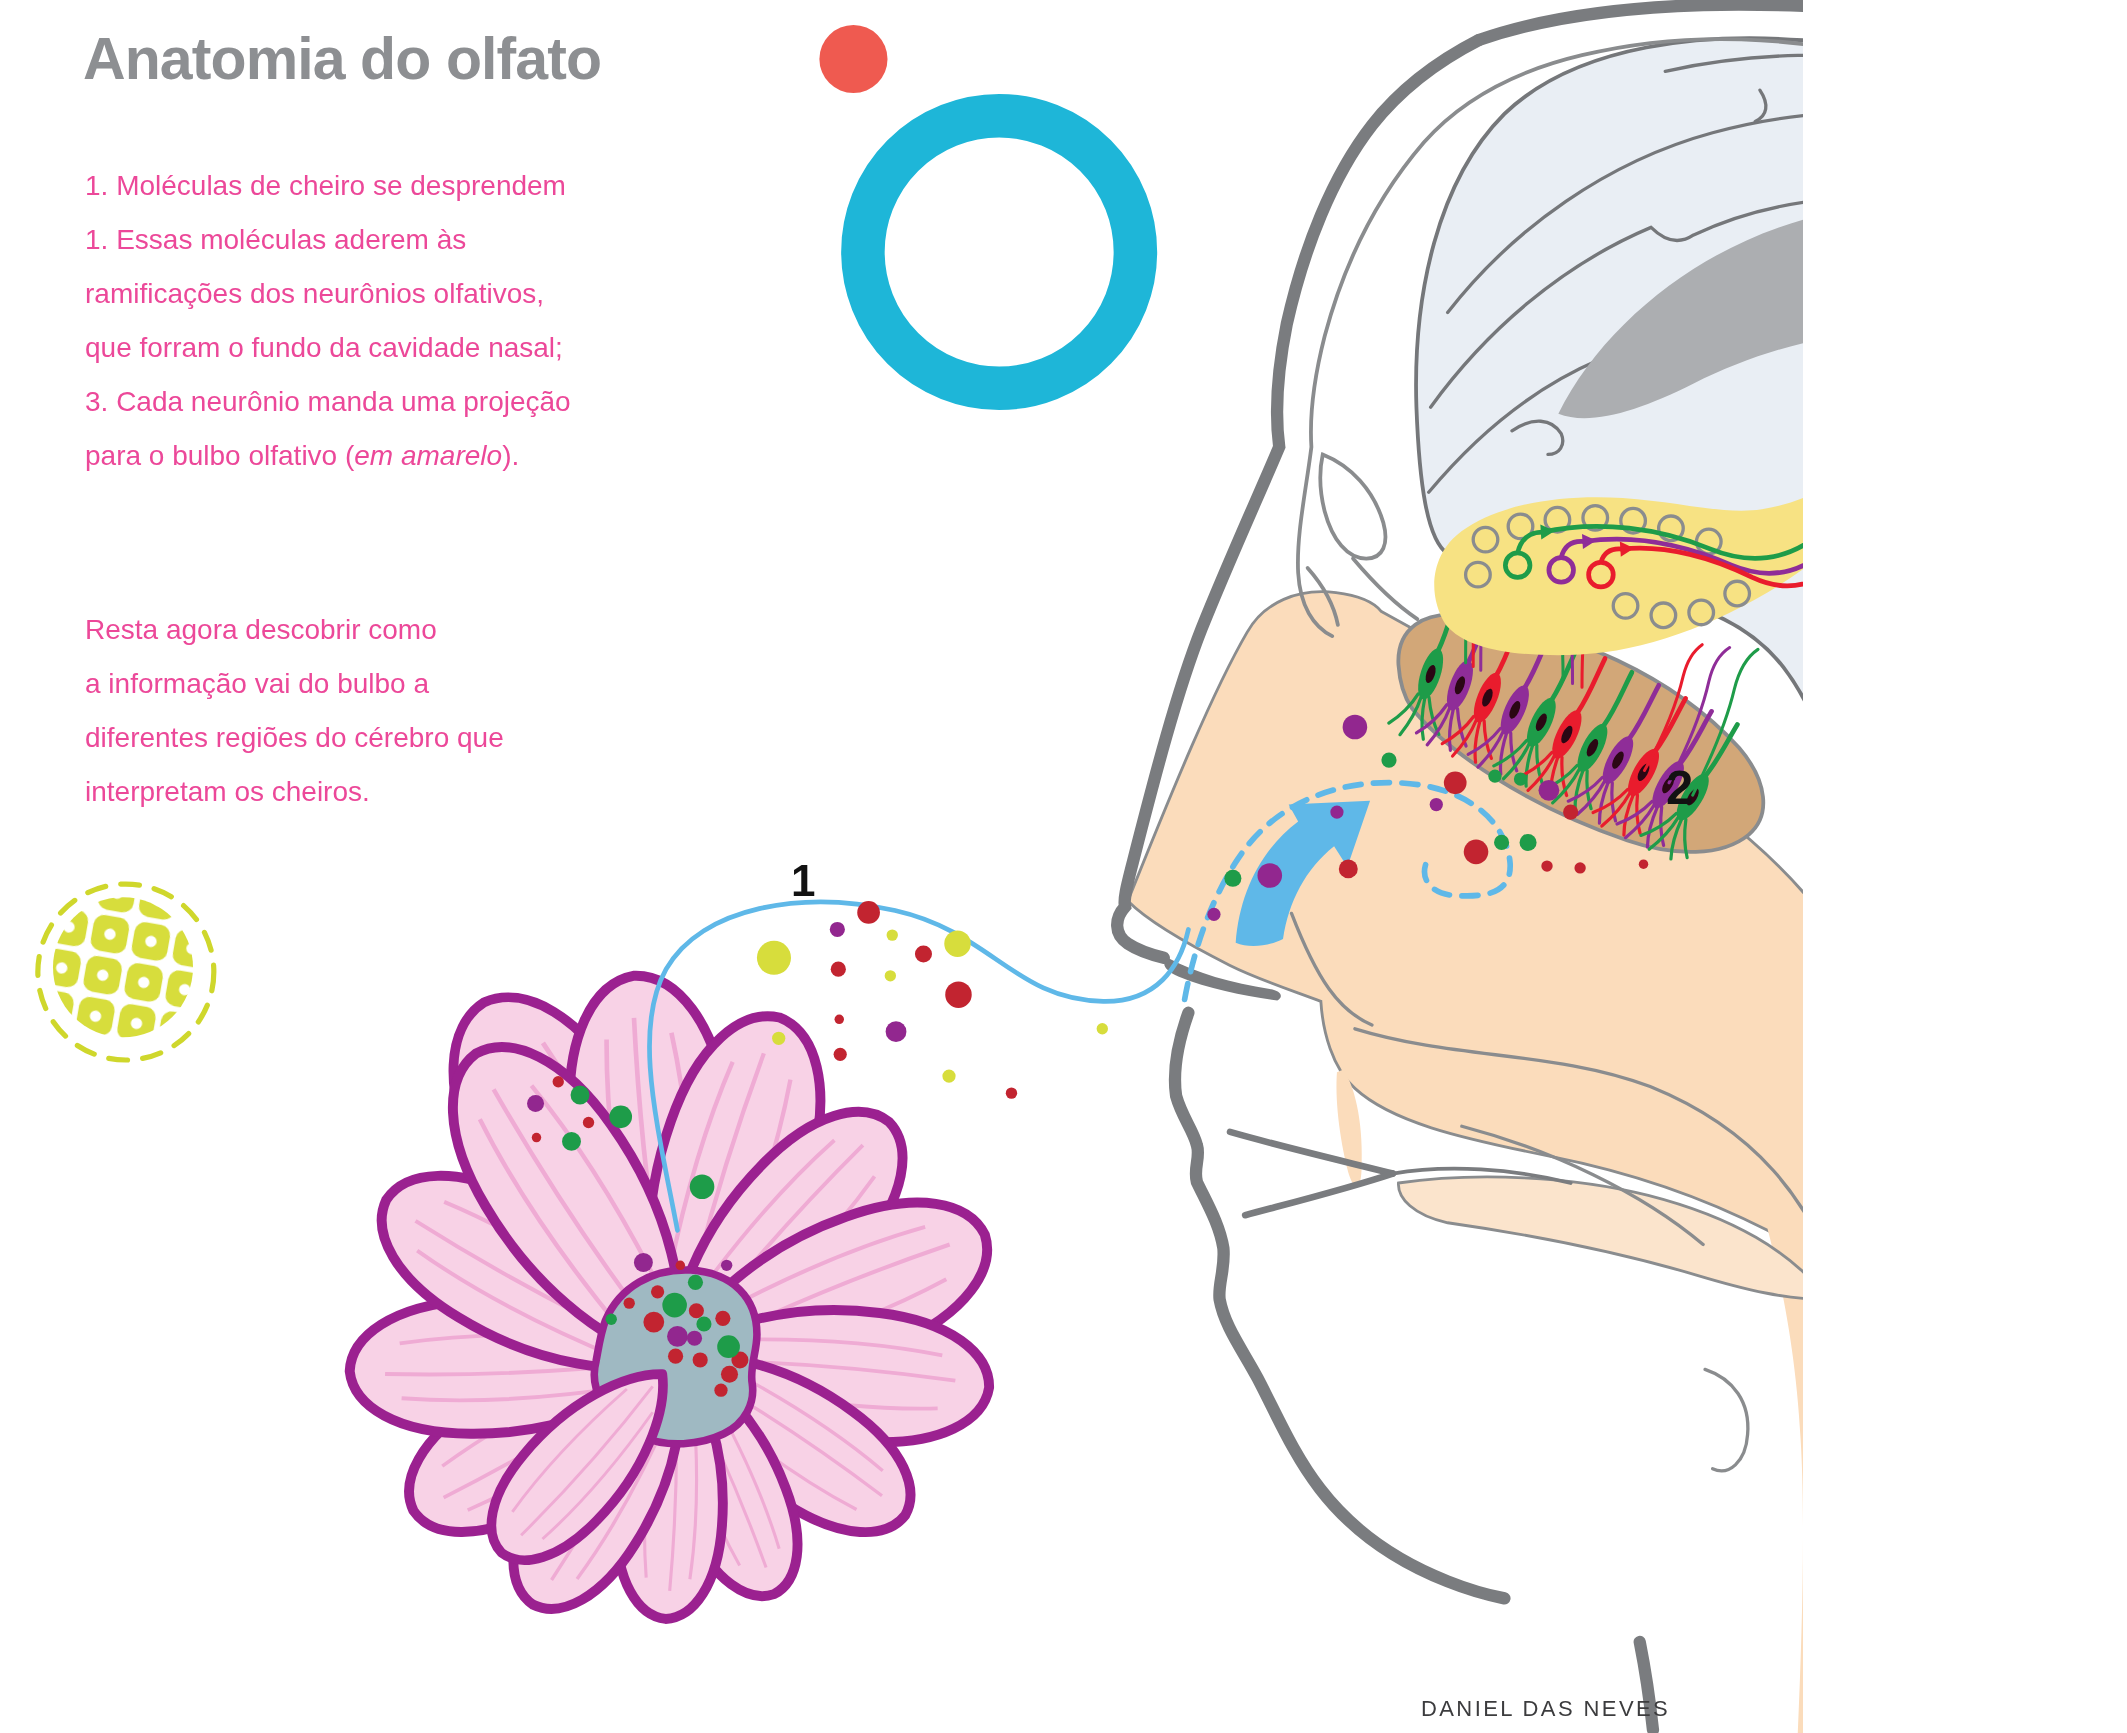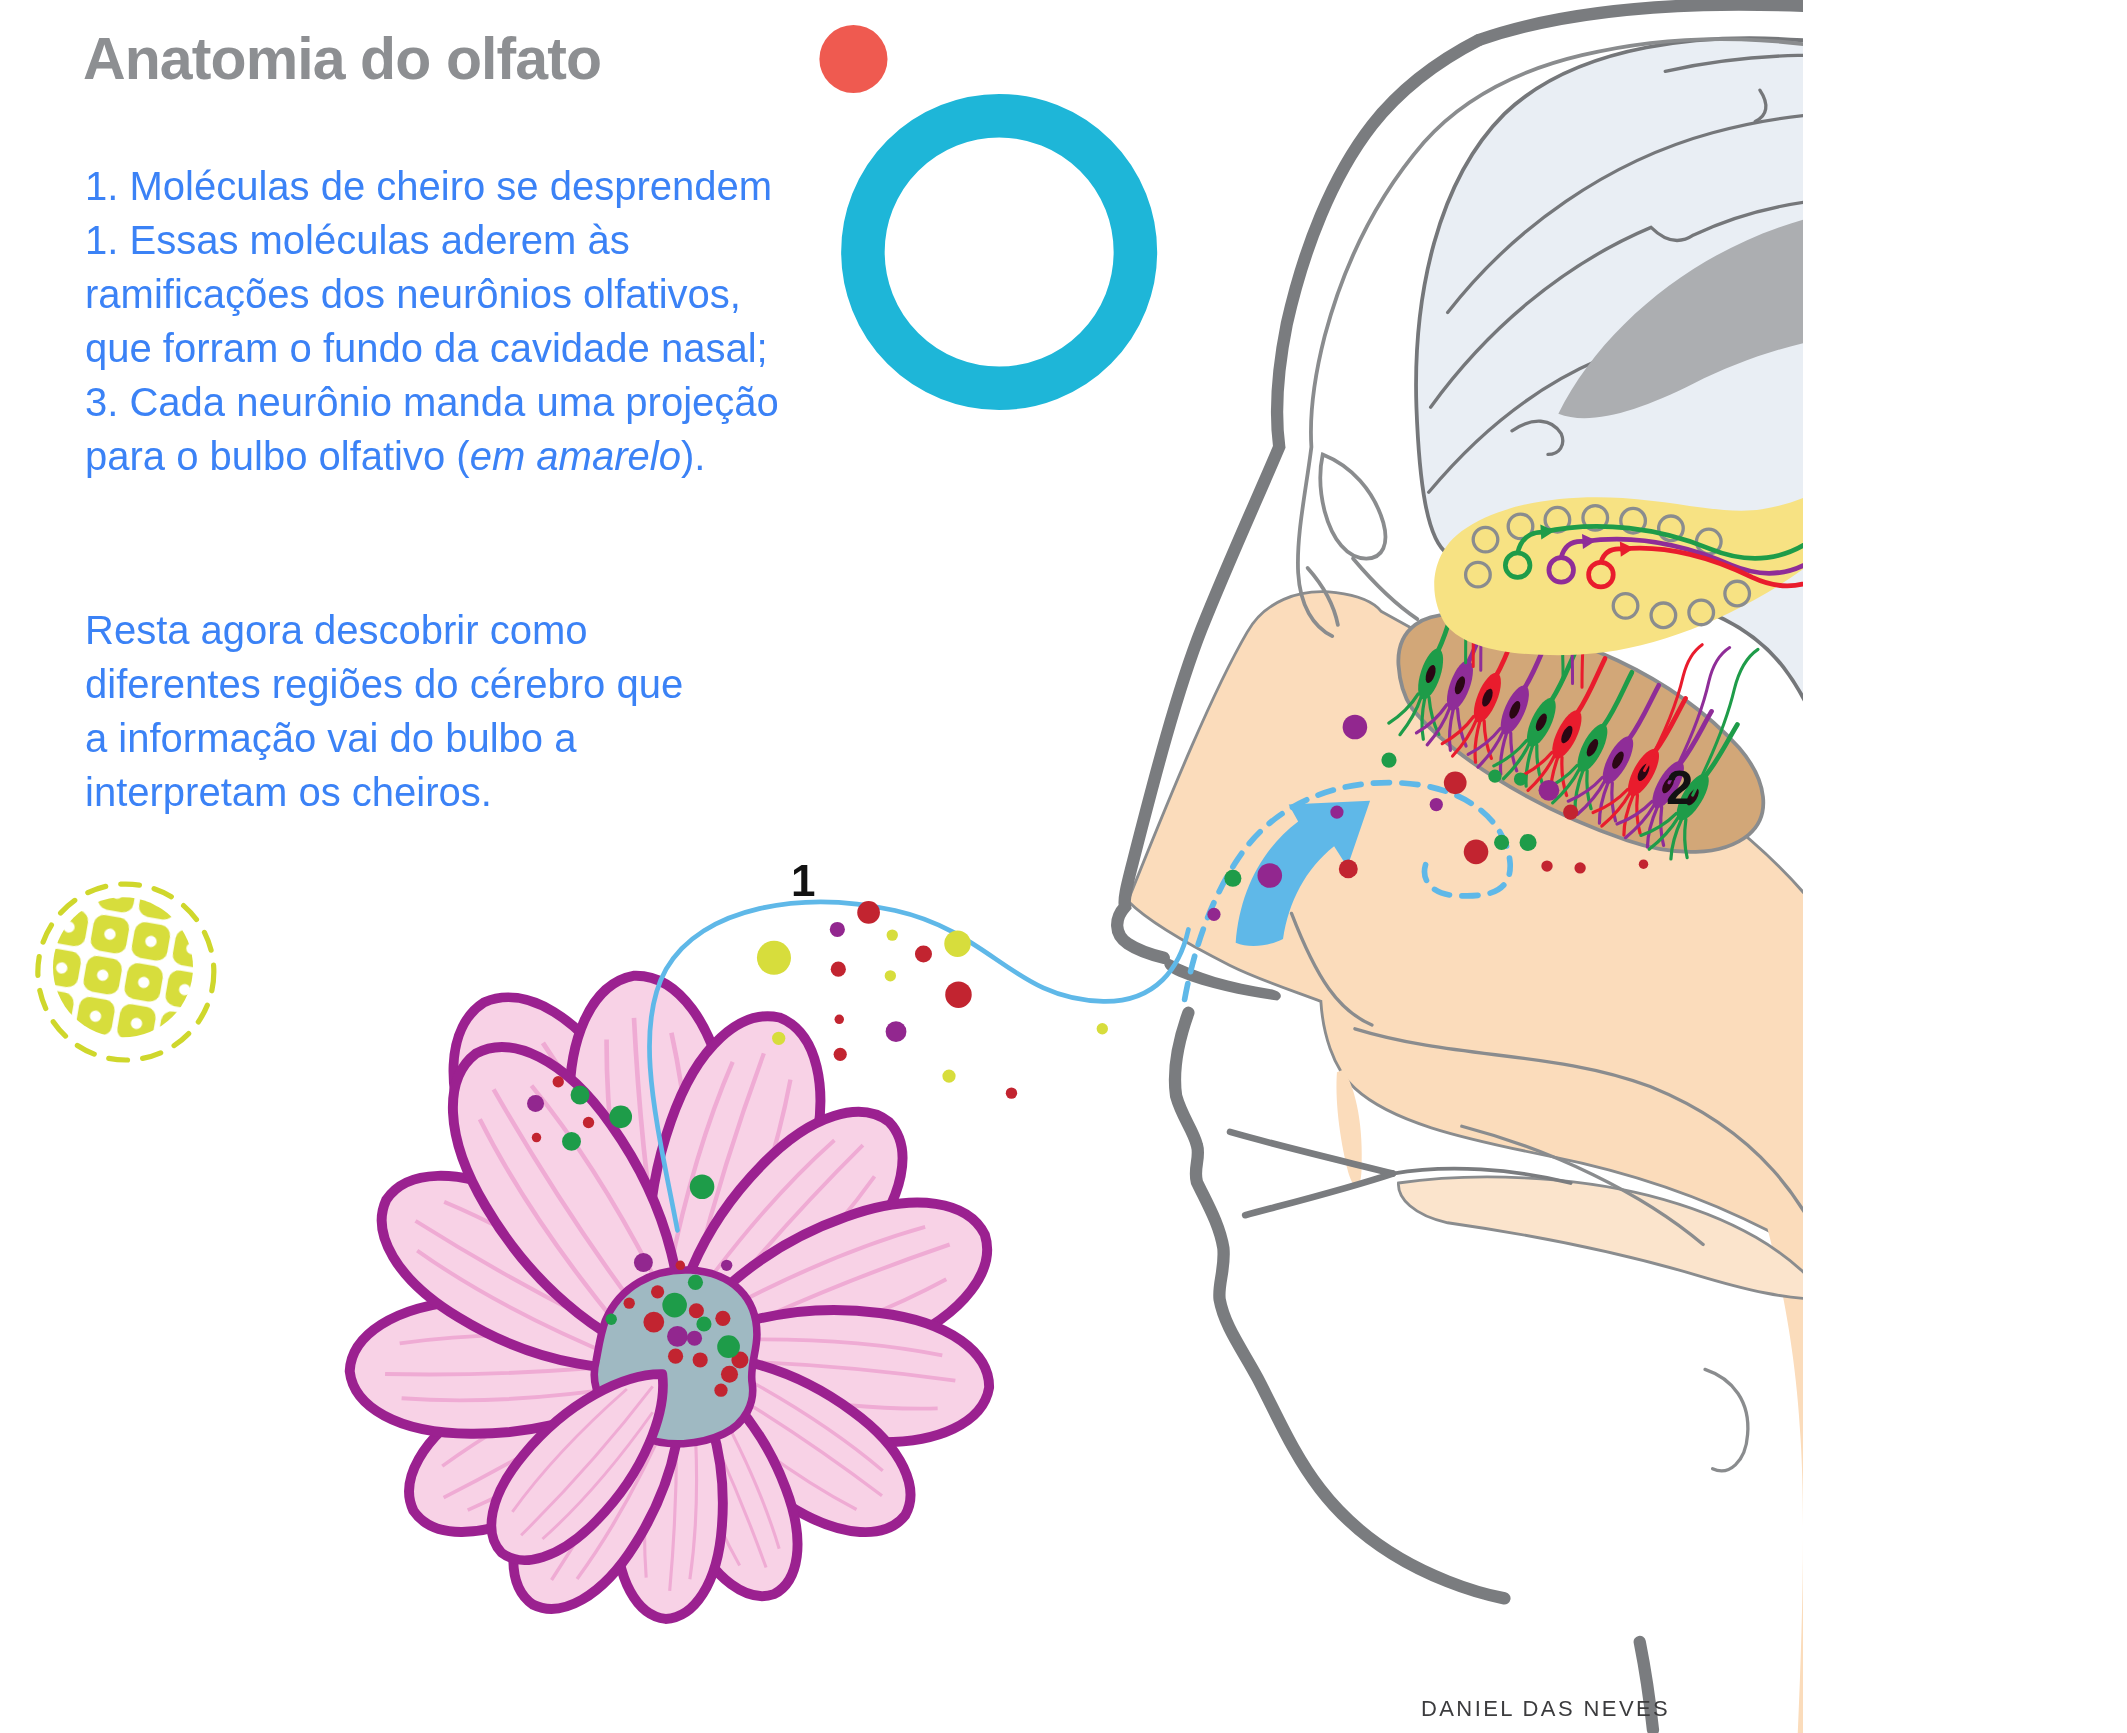--- a/index.html
+++ b/index.html
@@ -3,21 +3,21 @@
 <meta charset="utf-8">
 <style>
   html,body{margin:0;padding:0;background:#fff;}
   .stage{position:relative;width:1803px;height:1734px;background:#ffffff;overflow:hidden;
          font-family:"Liberation Sans","DejaVu Sans",sans-serif;}
   .stage svg{position:absolute;left:0;top:0;}
   .txt{position:absolute;color:#97999C;}
   .title{left:83px;top:24.6px;font-size:59px;font-weight:bold;color:#8D8F92;letter-spacing:-0.9px;}
   .intro{left:85px;top:159px;}
   .note{left:85px;top:603px;}
-  .pline{font-size:40px;line-height:54px;color:#3b82f6;white-space:nowrap;}
+  .pline{font-size:28px;line-height:54px;color:#ec4899;white-space:nowrap;}
   .pline i{font-style:italic;margin-top:46px;}
   .steplabel{position:absolute;font-size:49px;font-weight:bold;color:#121212;}
   .l1{left:791px;top:856px;font-size:44px;}
   .l2{left:1666px;top:759px;}
   .l3{left:1817px;top:539px;}
   .credit{position:absolute;left:1421px;top:1696px;font-size:22px;letter-spacing:2.4px;
           color:#3C3C3E;font-weight:500;white-space:nowrap;text-align:center;}
 </style>
 </head>
 <body>
@@ -317,22 +317,22 @@
     <div class="pline">1. Moléculas de cheiro se desprendem</div>
     <div class="pline">1. Essas moléculas aderem às</div>
     <div class="pline">ramificações dos neurônios olfativos,</div>
     <div class="pline">que forram o fundo da cavidade nasal;</div>
     <div class="pline">3. Cada neurônio manda uma projeção</div>
     <div class="pline"><span>para o bulbo olfativo (</span><i>em amarelo</i><span>).</span></div>
   </div>
 
   <div class="txt note">
     <div class="pline">Resta agora descobrir como</div>
+    <div class="pline">a informação vai do bulbo a</div>
     <div class="pline">diferentes regiões do cérebro que</div>
-    <div class="pline">a informação vai do bulbo a</div>
     <div class="pline">interpretam os cheiros.</div>
   </div>
 
   <div class="steplabel l1">1</div>
   <div class="steplabel l2">2</div>
   <div class="steplabel l3">3</div>
 
   <div class="credit">DANIEL DAS NEVES</div>
 </div>
 

